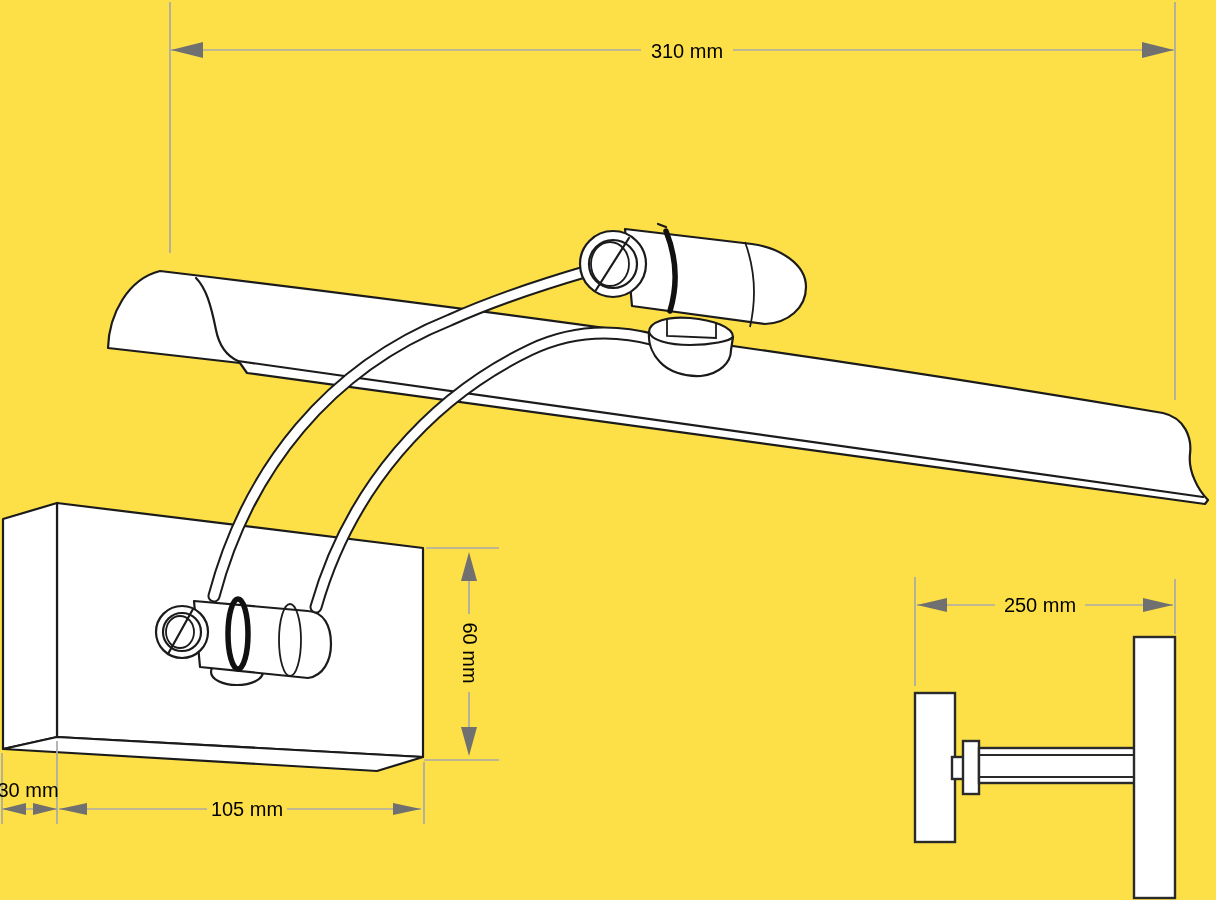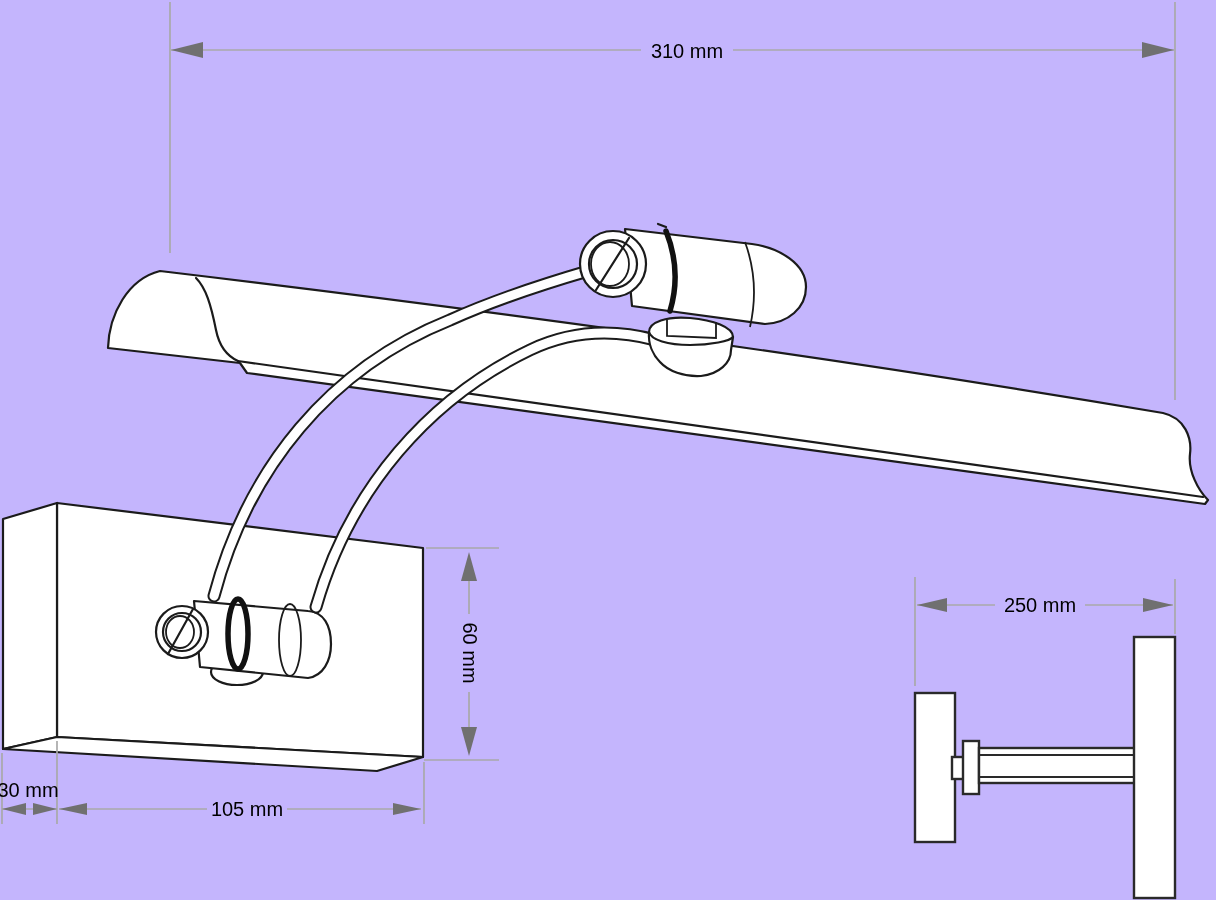--- a/index.html
+++ b/index.html
@@ -1,16 +1,16 @@
 <!DOCTYPE html>
 <html><head>
 <meta charset="utf-8">
 <style>
   html,body{margin:0;padding:0;background:#ffffff;}
-  .stage{position:relative;width:1216px;height:900px;background:#c4b5fd;overflow:hidden;
+  .stage{position:relative;width:1216px;height:900px;background:#fde047;overflow:hidden;
          font-family:"Liberation Sans", sans-serif;}
   svg{display:block;}
   .outline{fill:none;stroke:#1b1b1b;stroke-width:2.2;stroke-linejoin:round;stroke-linecap:round;}
   .outline-fill{fill:#ffffff;stroke:#1b1b1b;stroke-width:2.2;stroke-linejoin:round;}
   .thick{fill:none;stroke:#111111;stroke-width:5.5;stroke-linecap:round;}
   .thin{fill:none;stroke:#1b1b1b;stroke-width:1.8;}
   .arm-outer{fill:none;stroke:#1b1b1b;stroke-width:13;stroke-linecap:round;}
   .arm-inner{fill:none;stroke:#ffffff;stroke-width:9;stroke-linecap:round;}
   .dimline{stroke:#a9a9a9;stroke-width:1.7;fill:none;}
   .arrow{fill:#707070;stroke:none;}

